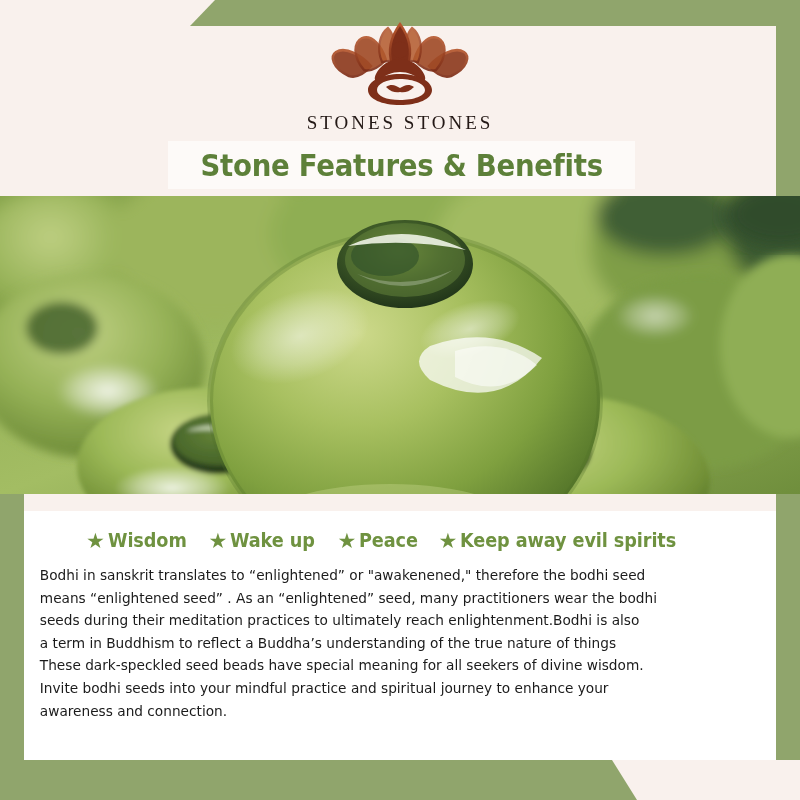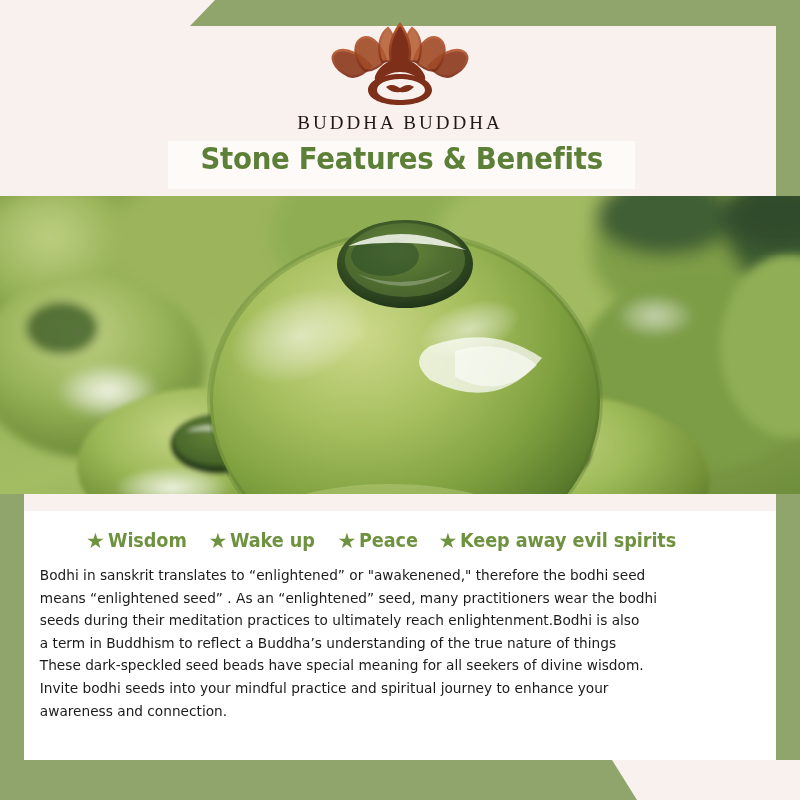--- a/index.html
+++ b/index.html
@@ -76,21 +76,21 @@
     white-space: nowrap;
   }
 
   
   .headline-banner {
     position: absolute;
     left: 168px; top: 141px;
     width: 467px; height: 48px;
     background: #fdfaf8;
     display: flex;
-    align-items: flex-start;
+    align-items: center;
     justify-content: center;
   }
   .headline-text {
     font-family: "DejaVu Sans", sans-serif;
     font-weight: bold;
     font-size: 30px;
     color: #5d8039;
     letter-spacing: -0.3px;
     white-space: nowrap;
     transform: scaleX(0.92);
@@ -202,21 +202,21 @@
 
         <circle cx="84" cy="32" r="8.2"></circle>
 
         <path d="M84 41 C73 41 64 48 60 56 C57 62 60 65 64 62 C69 57 76 54 84 54 C92 54 99 57 104 62 C108 65 111 62 108 56 C104 48 95 41 84 41 Z"></path>
 
         <path d="M84 56 C66 56 52 63 52 72 C52 81 66 87 84 87 C102 87 116 81 116 72 C116 63 102 56 84 56 Z M84 61 C98 61 109 66 109 72 C109 78 98 82 84 82 C70 82 61 78 61 72 C61 66 70 61 84 61 Z"></path>
 
         <path d="M70 69 C76 65 80 68 84 70 C88 68 92 65 98 69 C93 74 88 75 84 74 C80 75 75 74 70 69 Z"></path>
       </g>
     </svg>
-    <div class="logo-wordmark">BUDDHA BUDDHA</div>
+    <div class="logo-wordmark">STONES STONES</div>
   </div>
 
   <div class="headline-banner">
     <div class="headline-text">Stone Features &amp; Benefits</div>
   </div>
 
   <div class="hero">
     <svg viewBox="0 0 800 298" preserveAspectRatio="none">
       <defs>
         <radialGradient id="beadA" cx="38%" cy="30%" r="72%">

